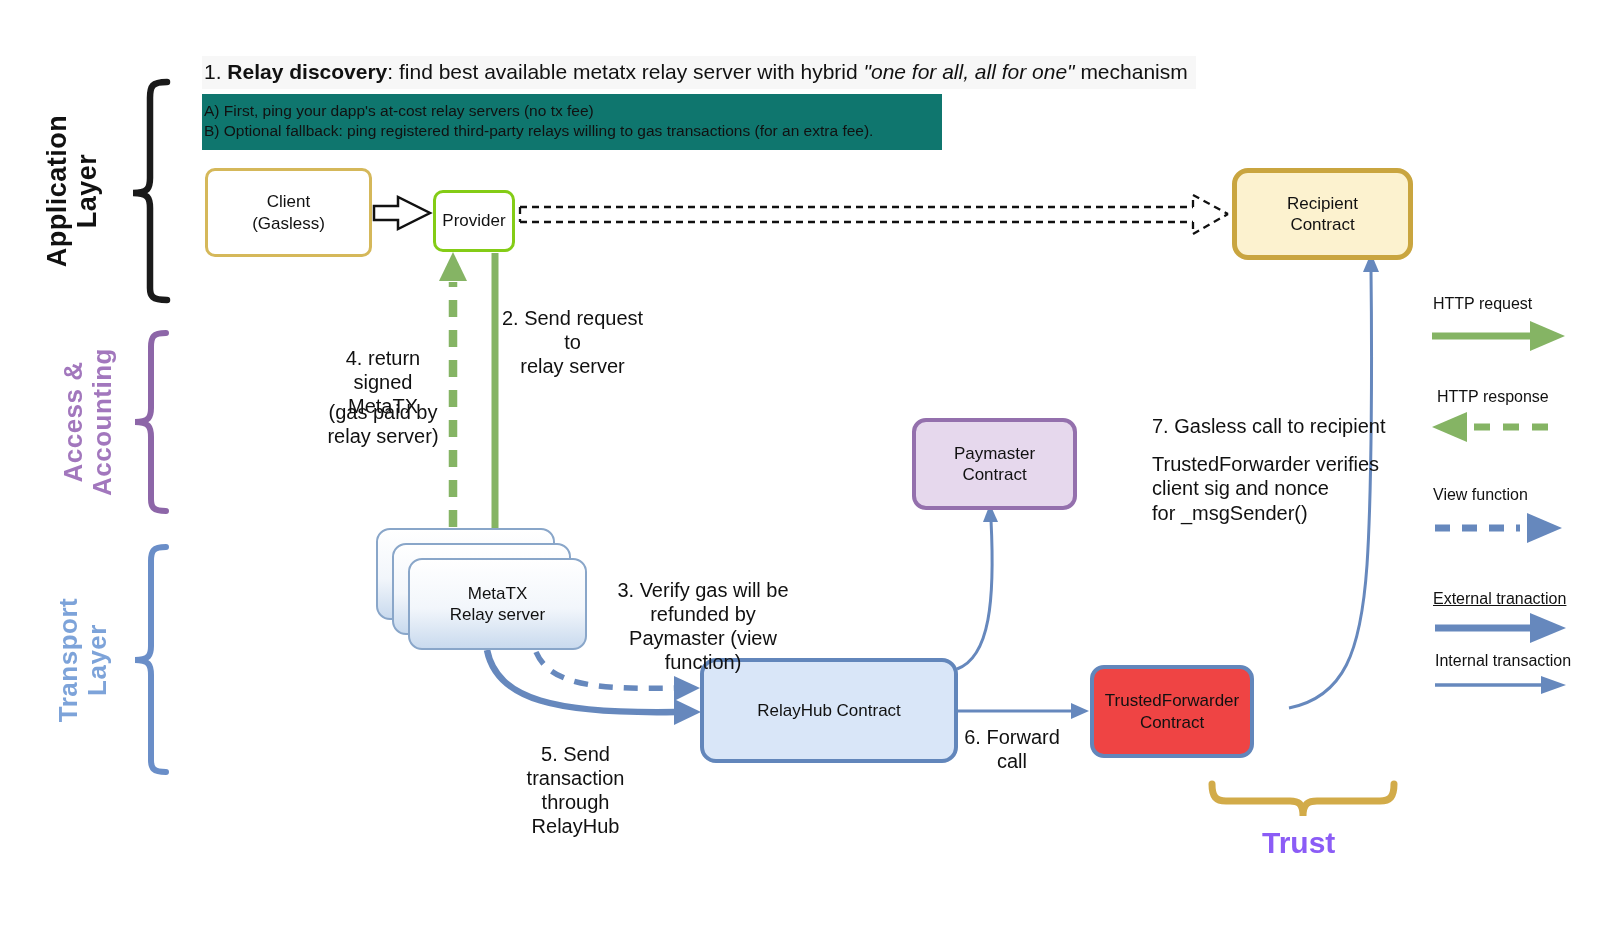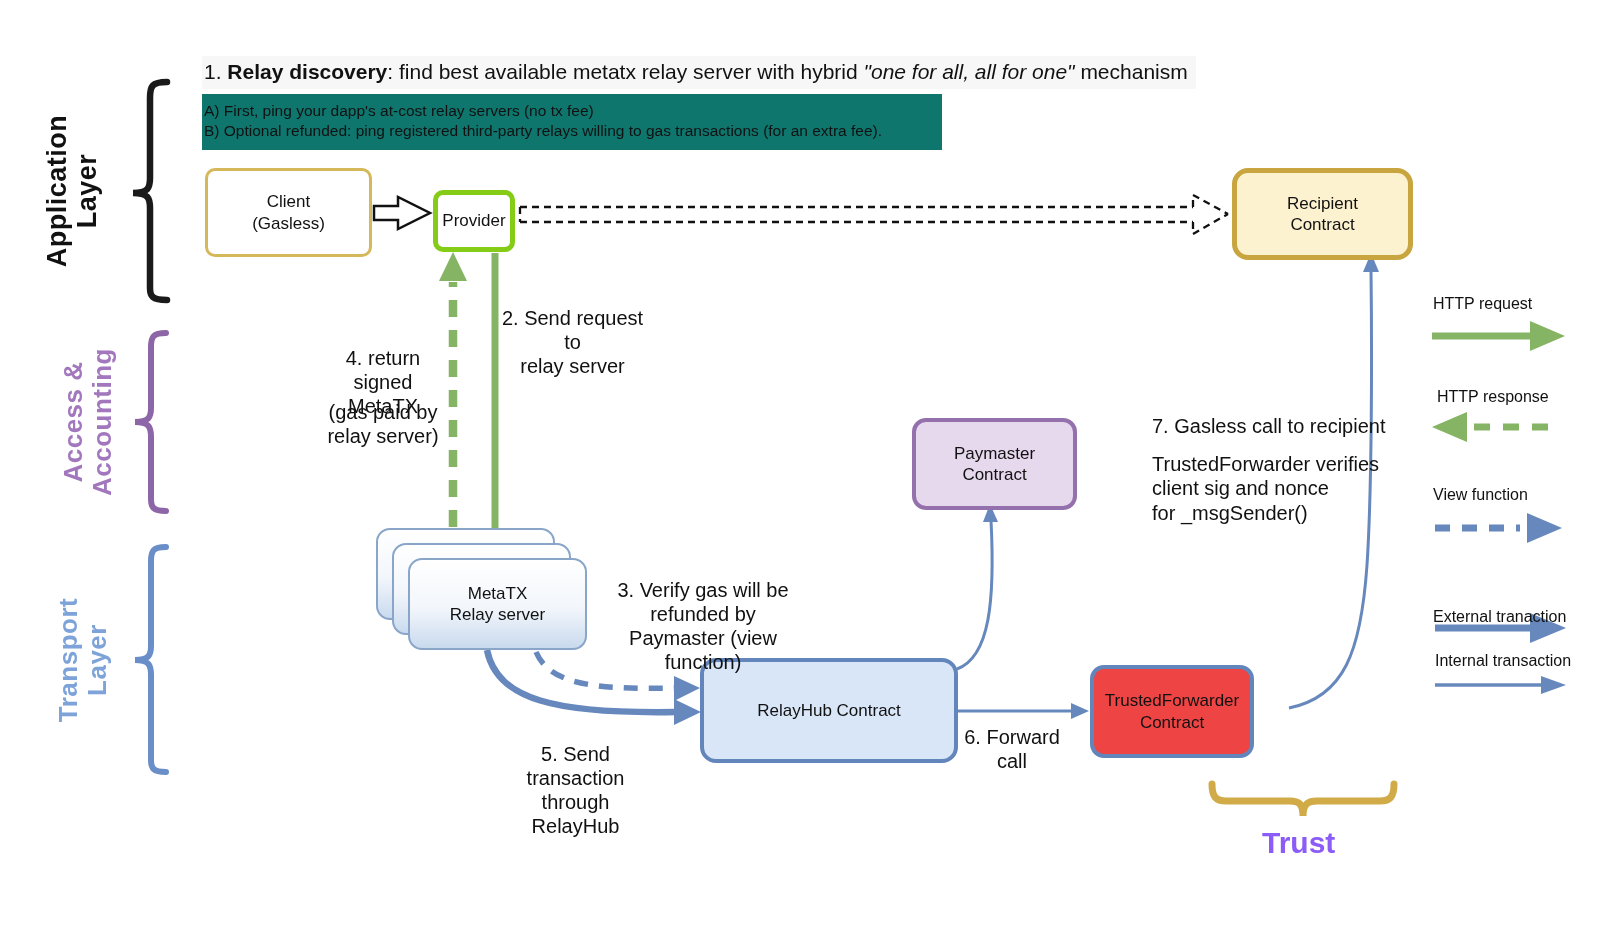--- a/index.html
+++ b/index.html
@@ -119,27 +119,27 @@
   <div class="vlabel pre" style="left:-27px;top:382px;color:#a277bd;font-size:26px;">Access &amp;
 Accounting</div>
   <div class="vlabel pre" style="left:-32px;top:620px;color:#7da3d9;font-size:26px;">Transport
 Layer</div>
 
   <div class="note1">
     <span>1. </span><b>Relay discovery</b><span>: find best available metatx relay server with hybrid </span><i>"one for all, all for one"</i><span> mechanism</span>
   </div>
   <div class="noteAB">
     <div>A) First, ping your dapp's at-cost relay servers (no tx fee)</div>
-    <div>B) Optional refunded: ping registered third-party relays willing to gas transactions (for an extra fee).</div>
+    <div>B) Optional fallback: ping registered third-party relays willing to gas transactions (for an extra fee).</div>
   </div>
 
   <div class="box pre" style="left:205px;top:168px;width:167px;height:89px;border:3px solid #d5b85a;border-radius:10px;">Client
 (Gasless)</div>
 
-  <div class="box" style="left:433px;top:190px;width:82px;height:62px;border:5px solid #84cc16;border-radius:10px;">Provider</div>
+  <div class="box" style="left:433px;top:190px;width:82px;height:62px;border:3px solid #84cc16;border-radius:10px;">Provider</div>
 
   <div class="box pre" style="left:1232px;top:168px;width:181px;height:92px;border:5px solid #c9a53f;border-radius:16px;background:#fcf2cf;">Recipient
 Contract</div>
 
   <div class="box pre" style="left:912px;top:418px;width:165px;height:92px;border:4px solid #9470ad;border-radius:14px;background:#e6d8ed;">Paymaster
 Contract</div>
 
   <div class="stackbox" style="left:376px;top:528px;"></div>
   <div class="stackbox" style="left:392px;top:543px;"></div>
   <div class="box stackbox pre" style="left:408px;top:558px;">MetaTX
@@ -164,18 +164,18 @@
   <div class="lbl pre" style="left:962px;top:725px;width:100px;">6. Forward
 call</div>
   <div class="lbl" style="left:1152px;top:414px;text-align:left;white-space:nowrap;">7. Gasless call to recipient</div>
   <div class="lbl pre" style="left:1152px;top:452px;width:230px;text-align:left;font-weight:normal;line-height:1.22;">TrustedForwarder verifies
 client sig and nonce
 for _msgSender()</div>
 
   <div class="legend-label" style="left:1433px;top:295px;">HTTP request</div>
   <div class="legend-label" style="left:1437px;top:388px;">HTTP response</div>
   <div class="legend-label" style="left:1433px;top:486px;">View function</div>
-  <div class="legend-label" style="left:1433px;top:608px;">External tranaction</div>
+  <div class="legend-label" style="left:1433px;top:590px;text-decoration:underline;">External tranaction</div>
   <div class="legend-label" style="left:1435px;top:652px;">Internal transaction</div>
 
   <div class="trust-word" style="left:1262px;top:826px;color:#8b5cf6;">Trust</div>
 
 </div>
 
 </body></html>

